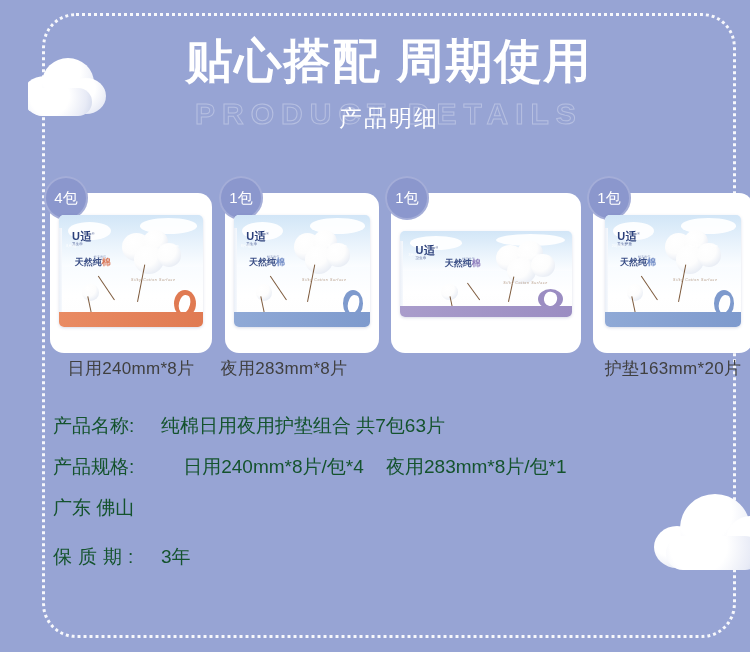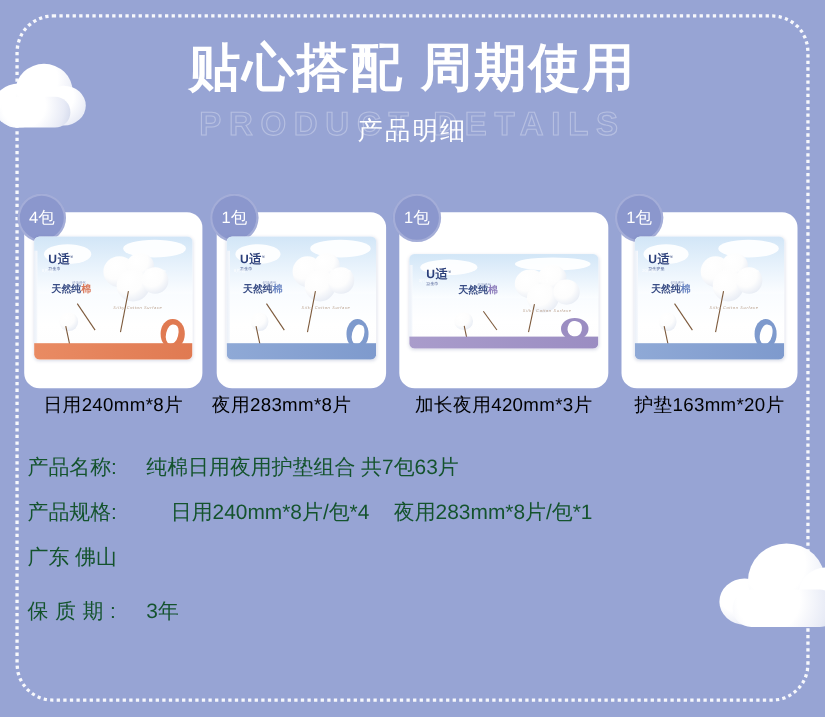--- a/index.html
+++ b/index.html
@@ -2,21 +2,21 @@
 <html><head>
 <meta charset="utf-8">
 <style>
   html,body{margin:0;padding:0;}
   body{
     width:750px;height:652px;overflow:hidden;
     background:#97a4d4;
     font-family:"Liberation Sans","DejaVu Sans",sans-serif;
     position:relative;
   }
-  #page{position:absolute;inset:0;overflow:hidden;}
+  #page{position:absolute;inset:0;overflow:hidden;margin-left:28px;}
 
   
   .dot-frame{
     position:absolute;left:14px;top:13px;right:14px;bottom:14px;
     border:3px dotted rgba(255,255,255,.92);
     border-radius:34px;
     box-sizing:border-box;
     pointer-events:none;
   }
 
@@ -114,21 +114,21 @@
     position:absolute;left:-6px;top:-17px;width:44px;height:44px;border-radius:50%;
     background:#8b97cd;color:#fff;
     display:flex;align-items:center;justify-content:center;
     font-size:15px;letter-spacing:0;
     box-shadow:0 0 0 2px rgba(255,255,255,.22) inset;
   }
 
   
   .caption{
     position:absolute;top:172px;text-align:center;
-    color:#000000;font-size:17px;letter-spacing:.3px;white-space:nowrap;
+    color:#404040;font-size:17px;letter-spacing:.3px;white-space:nowrap;
   }
   .cap1{left:0;width:162px;}
   .cap2{left:157px;width:154px;}
   .cap3{left:341px;width:190px;}
   .cap4{left:543px;width:160px;}
 
   
   .spec{position:absolute;left:25px;top:412px;width:700px;color:#14532d;}
   .row{display:flex;align-items:flex-start;}
   .r1{margin-bottom:13px;}
@@ -291,21 +291,20 @@
             <i></i>
           </span>
         <span class="bottom"></span>
         <span class="bl">20片/包</span>
         <span class="br">纯棉亲肤护垫 163mm</span>
       </div>
     </div>
 
     <div class="caption cap1">日用240mm*8片</div>
     <div class="caption cap2">夜用283mm*8片</div>
-    <div class="caption cap3">加长夜用420mm*3片</div>
     <div class="caption cap4">护垫163mm*20片</div>
   </div>
 
   <div class="spec">
 
     <div class="row r1">
       <div class="lab">产品名称:</div>
       <div class="val">纯棉日用夜用护垫组合 共7包63片</div>
     </div>
 

